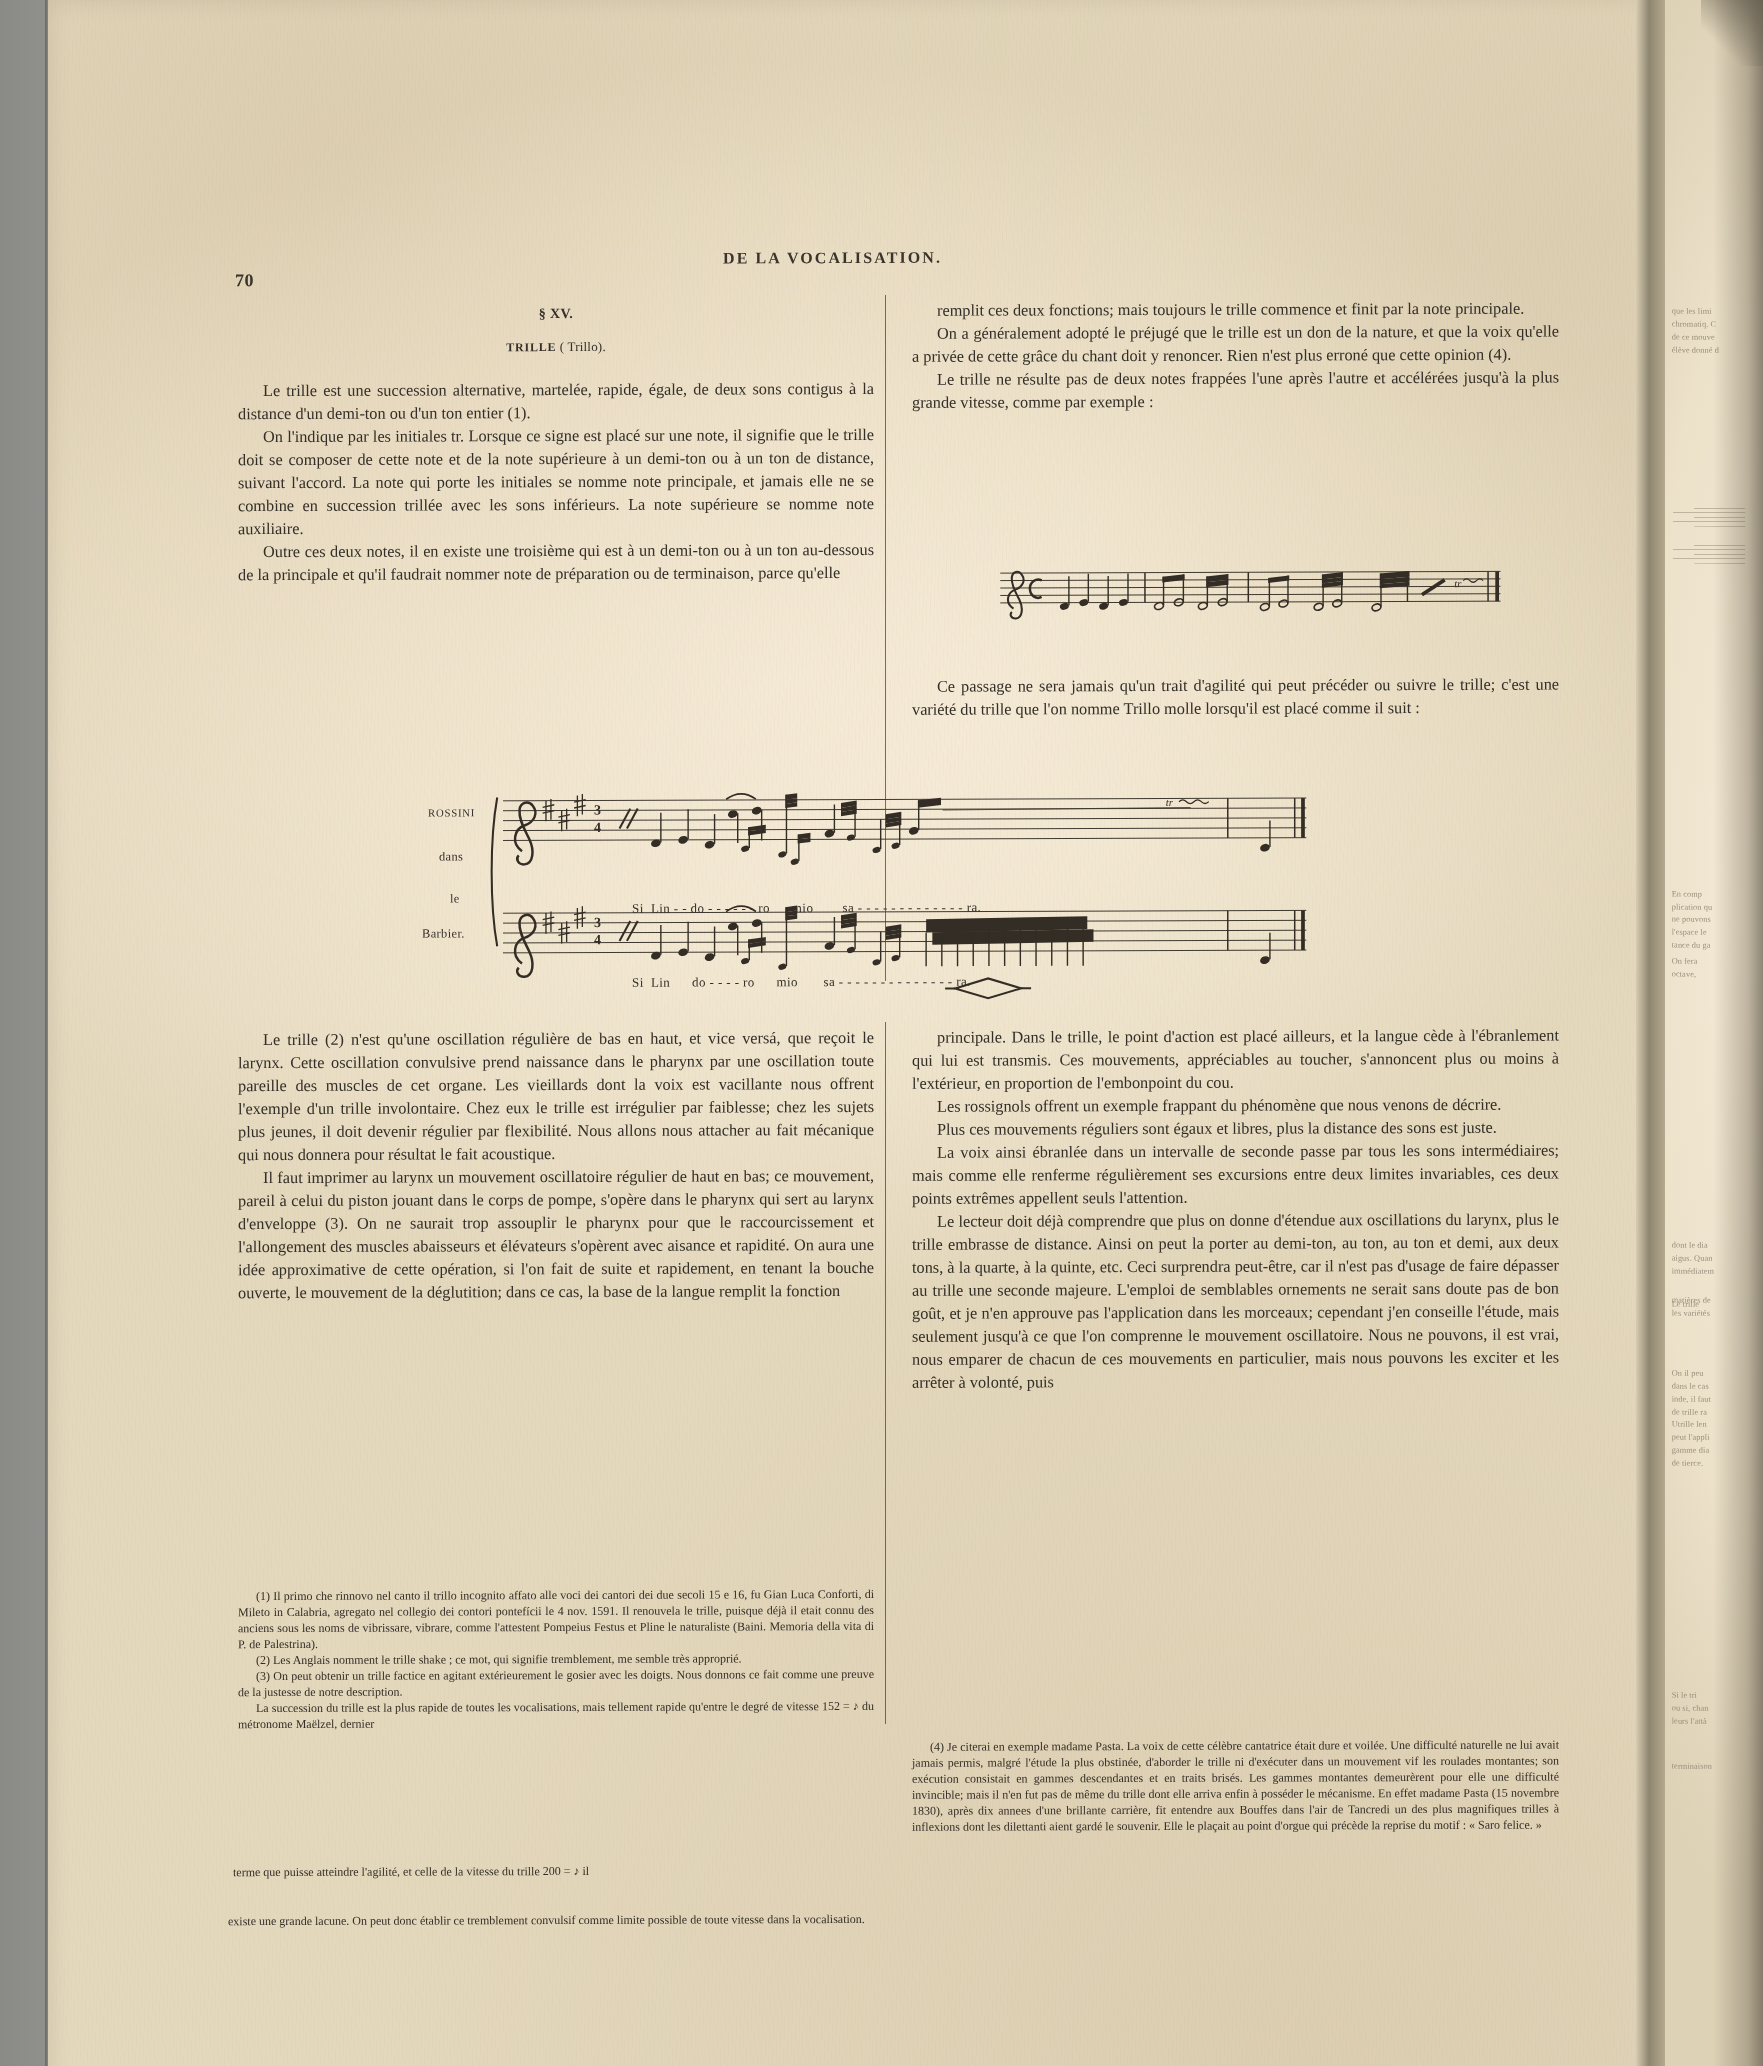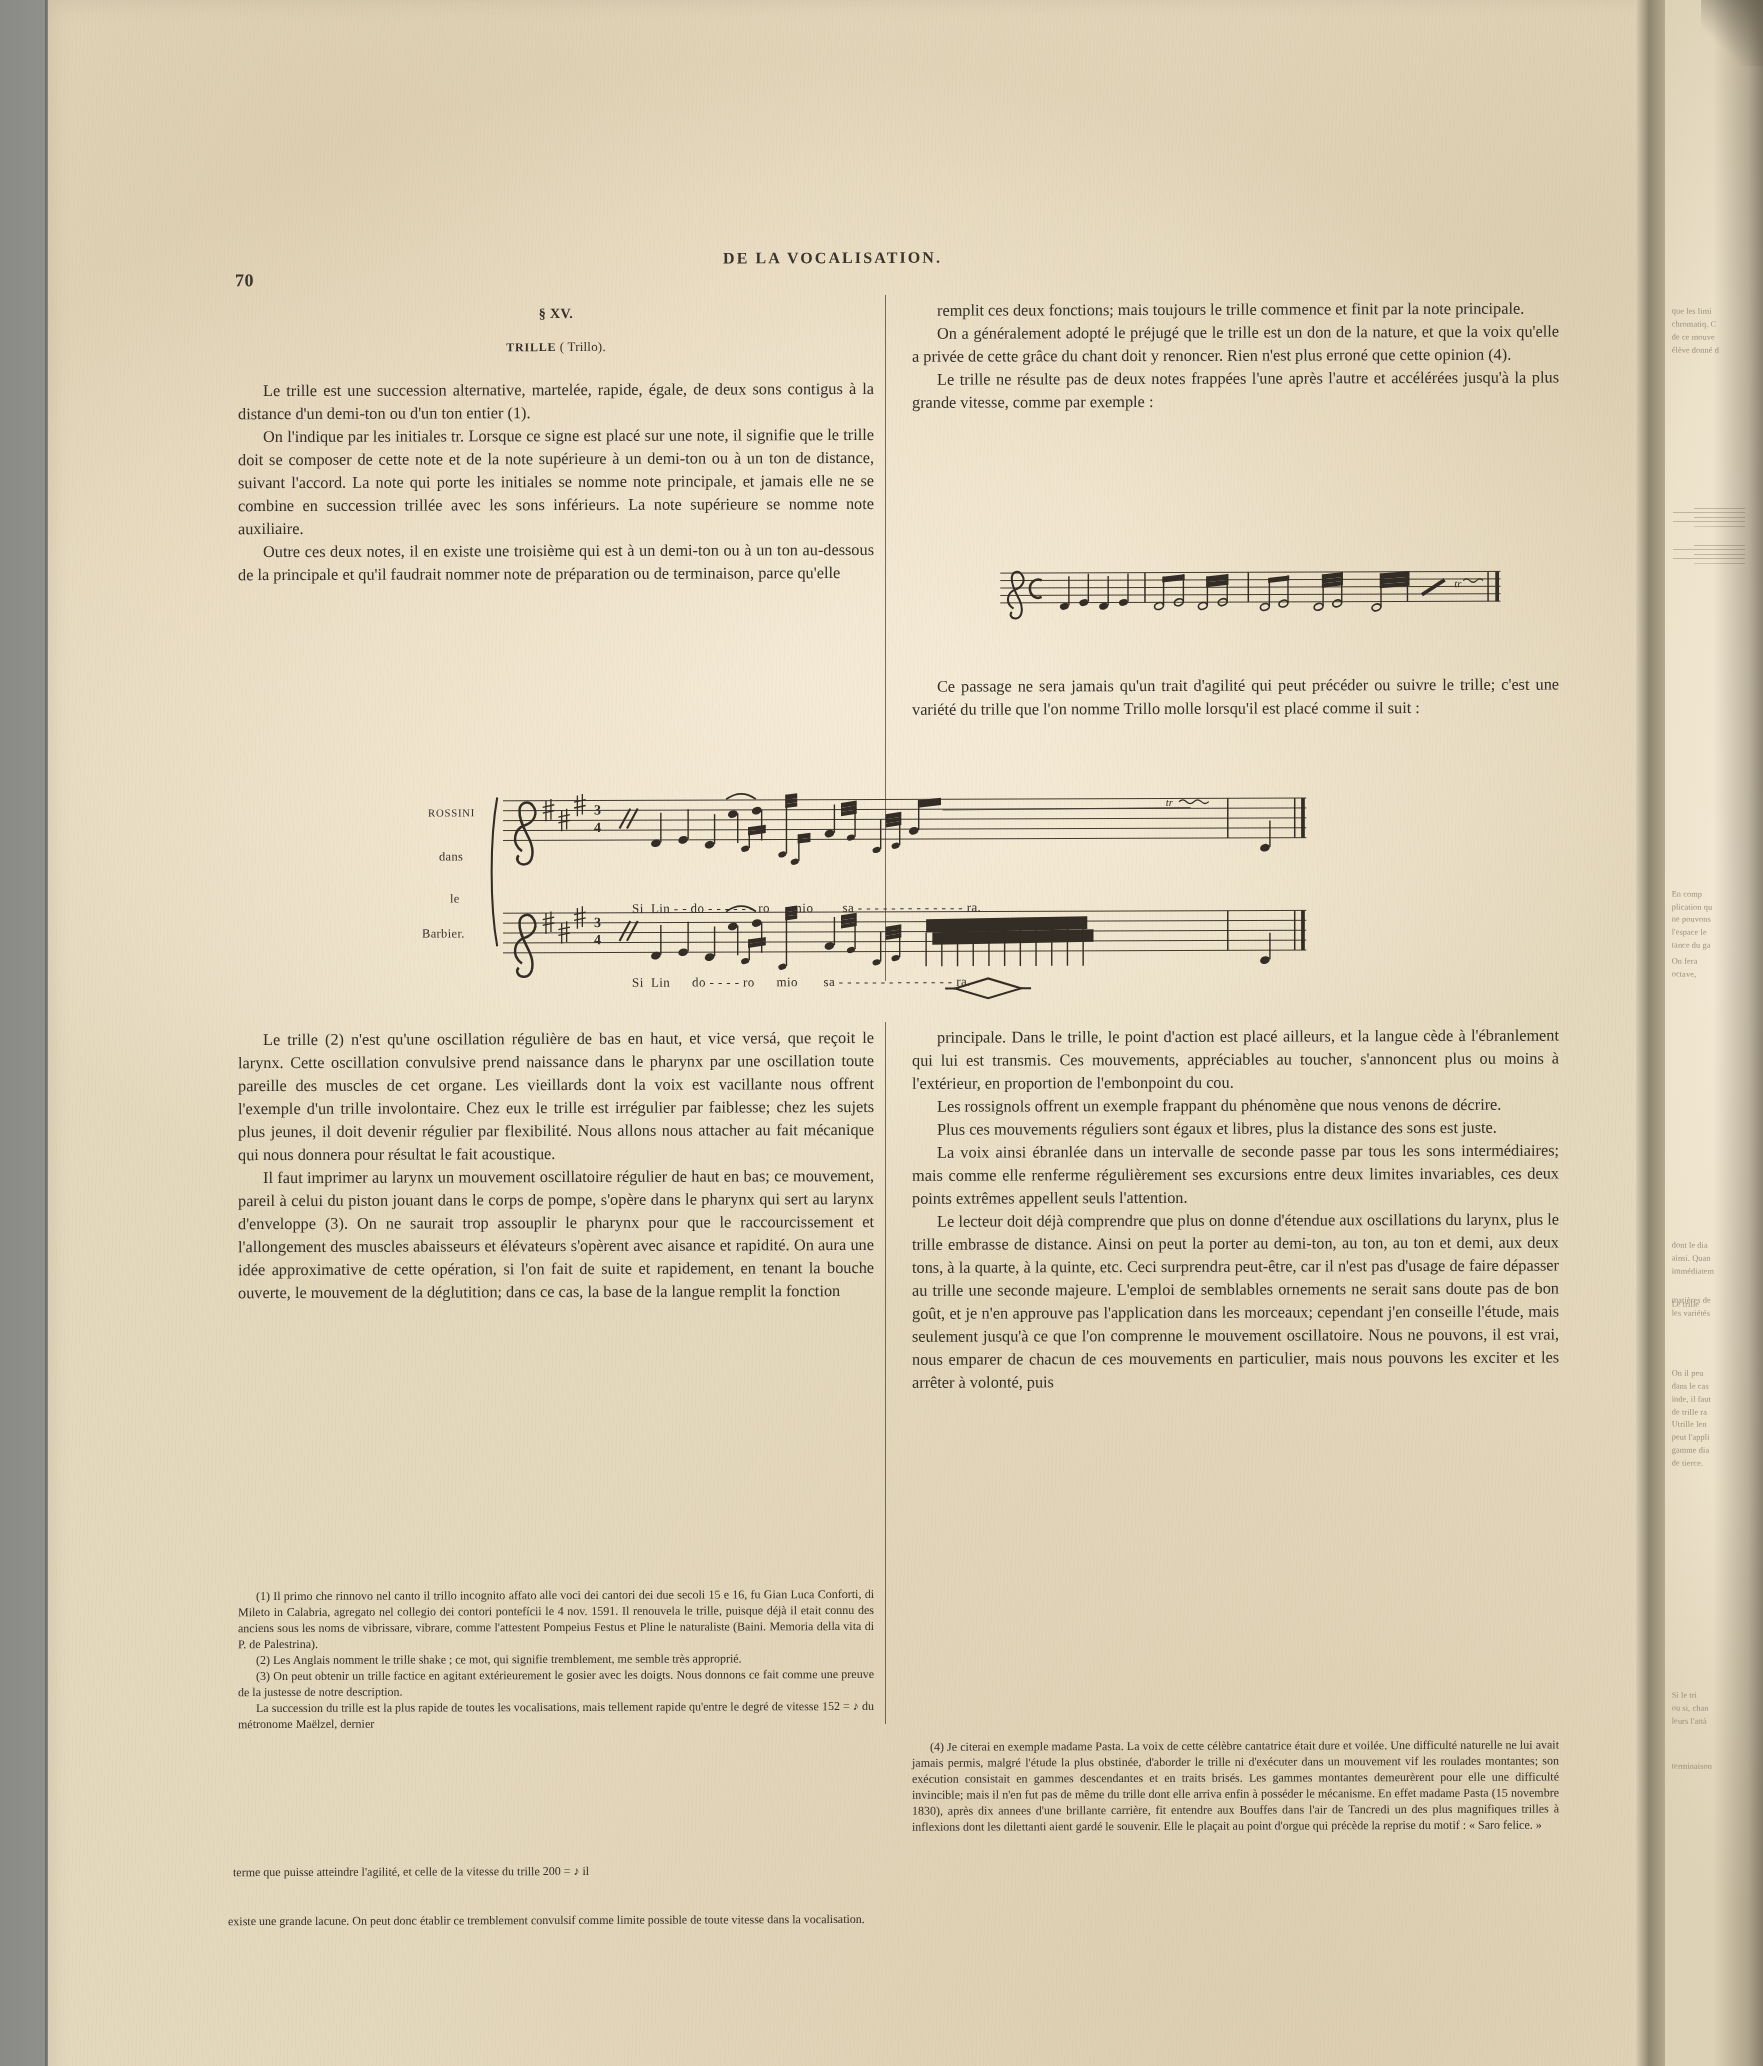--- a/index.html
+++ b/index.html
@@ -249,21 +249,21 @@
     <div class="facing-stave" style="top:508px"></div>
     <div class="facing-stave" style="top:545px"></div>
     <div class="facing-txt" style="top:868px">En comp</div>
     <div class="facing-txt" style="top:881px">plication qu</div>
     <div class="facing-txt" style="top:893px">ne pouvons</div>
     <div class="facing-txt" style="top:906px">l'espace le</div>
     <div class="facing-txt" style="top:919px">tance du ga</div>
     <div class="facing-txt" style="top:935px">On fera</div>
     <div class="facing-txt" style="top:948px">octave,</div>
     <div class="facing-txt" style="top:1219px">dont le dia</div>
-    <div class="facing-txt" style="top:1232px">ainsi. Quan</div>
+    <div class="facing-txt" style="top:1232px">aigus. Quan</div>
     <div class="facing-txt" style="top:1245px">immédiatem</div>
     <div class="facing-txt" style="top:1278px">Le trille</div>
     <div class="facing-txt" style="top:1274px">matières de</div>
     <div class="facing-txt" style="top:1287px">les variétés</div>
     <div class="facing-txt" style="top:1347px">On il peu</div>
     <div class="facing-txt" style="top:1360px">dans le cas</div>
     <div class="facing-txt" style="top:1373px">inde, il faut</div>
     <div class="facing-txt" style="top:1386px">de trille ra</div>
     <div class="facing-txt" style="top:1398px">Utrille len</div>
     <div class="facing-txt" style="top:1411px">peut l'appli</div>

